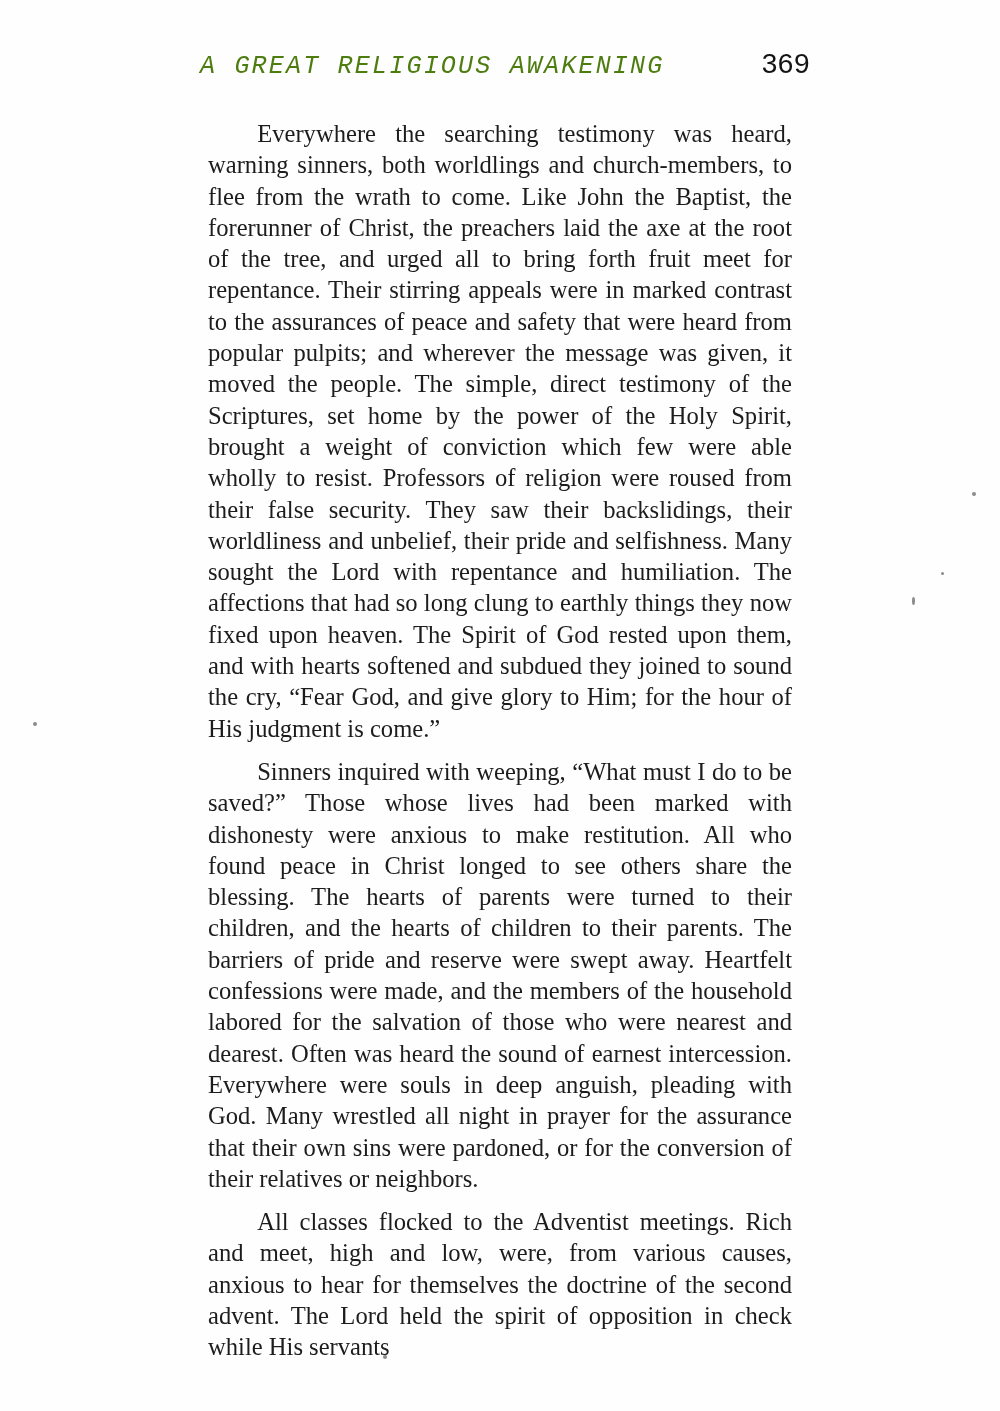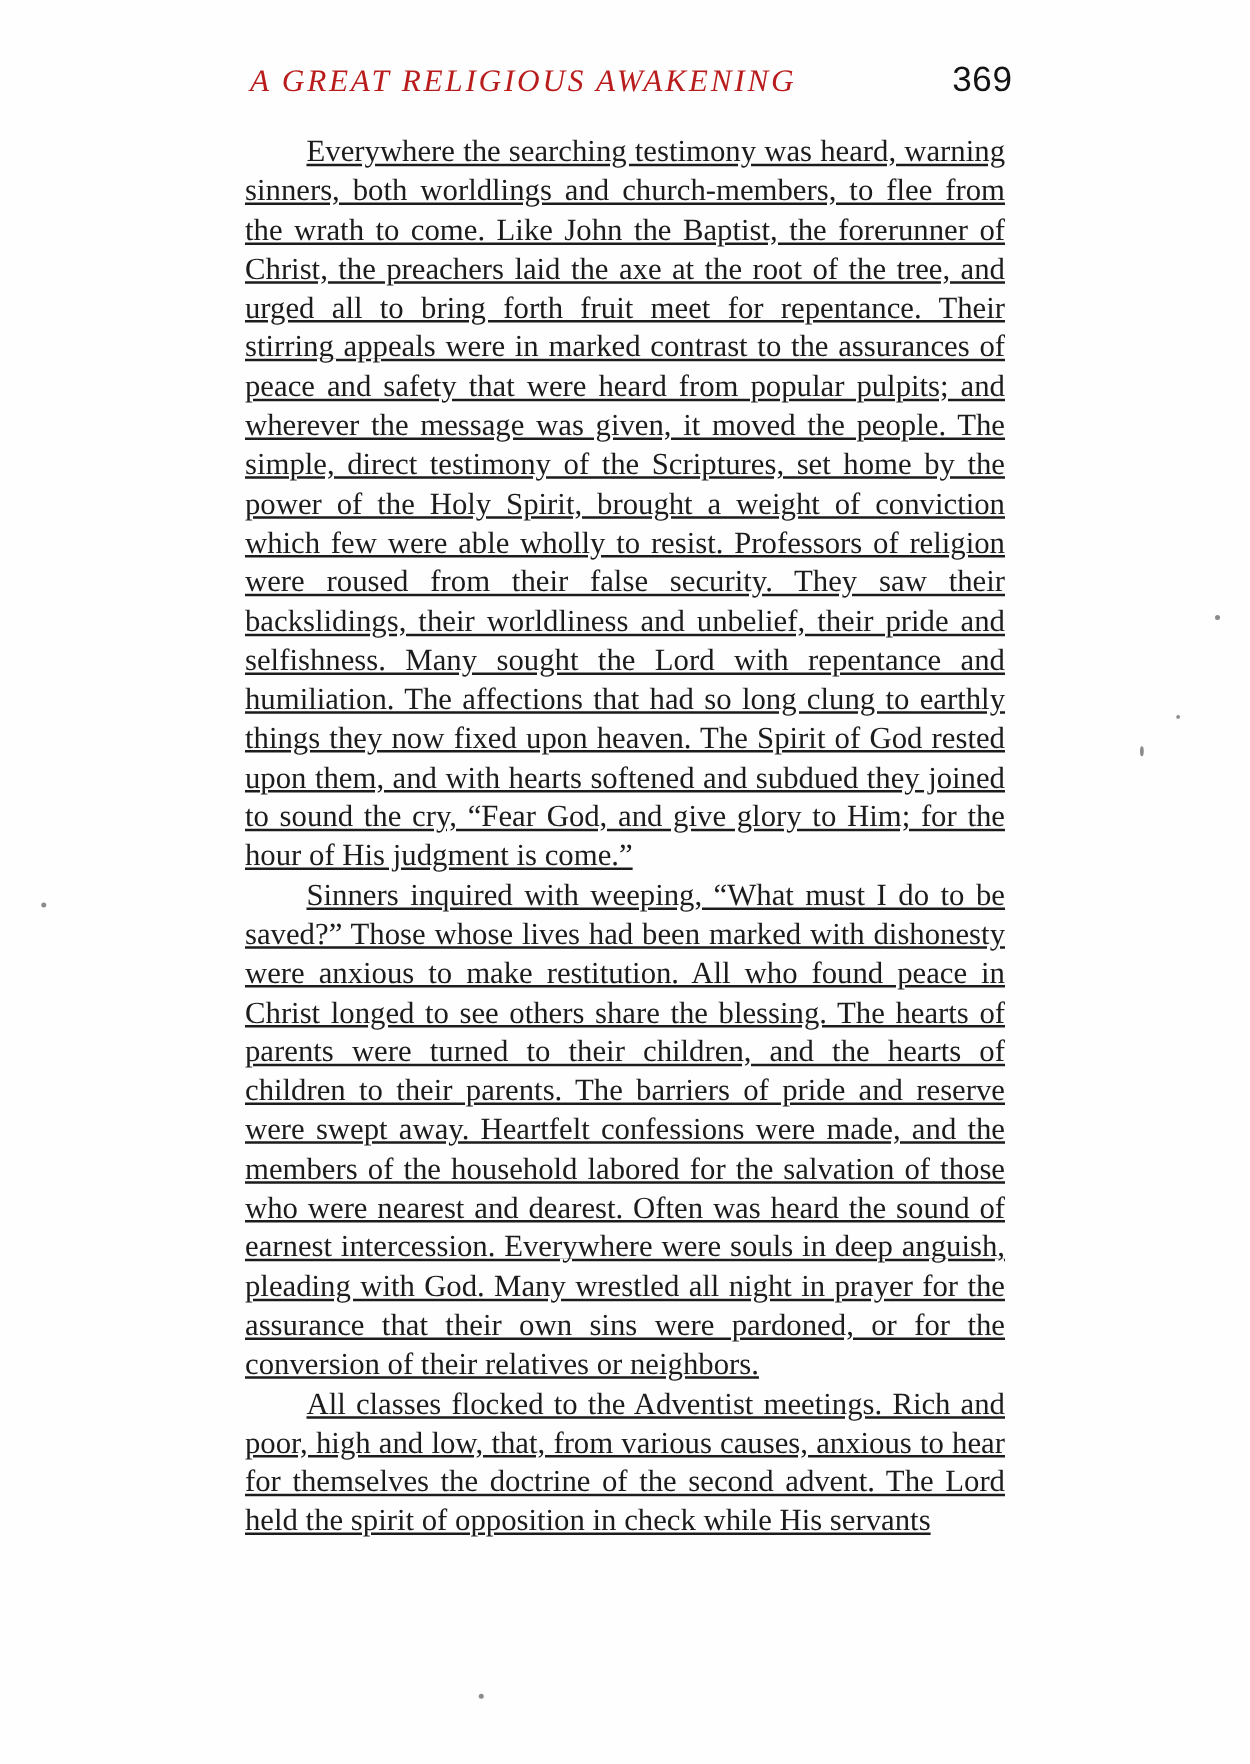--- a/index.html
+++ b/index.html
@@ -26,48 +26,47 @@
   .header {
     position: absolute;
     left: 200px;
     top: 48px;
     width: 610px;
     display: flex;
     align-items: baseline;
     justify-content: space-between;
   }
   .running-head {
-    font-family: Liberation Serif, serif;
+    font-family: Liberation Mono, monospace;
     font-style: italic;
     font-size: 25px;
     letter-spacing: 2.2px;
     white-space: nowrap;
-    color: #b91c1c;
+    color: #4d7c0f;
   }
   .folio {
     font-family: Liberation Sans, sans-serif;
     font-size: 28px;
     color: #141414;
     letter-spacing: 0.5px;
   }
   .body-text {
     position: absolute;
     left: 196px;
     top: 106px;
     width: 608px;
     font-size: 24.6px;
     line-height: 31.3px;
     text-align: justify;
     text-justify: inter-word;
     color: #1c1c1c;
   }
   .body-text p {
-    margin: 0;
+    margin: 12px;
     text-indent: 2.0em;
-    text-decoration: underline;
   }
   
   .speckle {
     position: absolute;
     background: #2b2b2b;
     border-radius: 50%;
     opacity: 0.55;
   }
 </style>
 </head>
@@ -76,21 +75,21 @@
 <div class="page">
 
   <div class="header">
     <div class="running-head">A GREAT RELIGIOUS AWAKENING</div>
     <div class="folio">369</div>
   </div>
 
   <div class="body-text">
     <p>Everywhere the searching testimony was heard, warning sinners, both worldlings and church-members, to flee from the wrath to come.  Like John the Baptist, the forerunner of Christ, the preachers laid the axe at the root of the tree, and urged all to bring forth fruit meet for repentance.  Their stirring appeals were in marked contrast to the assurances of peace and safety that were heard from popular pulpits; and wherever the message was given, it moved the people.  The simple, direct testimony of the Scriptures, set home by the power of the Holy Spirit, brought a weight of conviction which few were able wholly to resist.  Professors of religion were roused from their false security.  They saw their backslidings, their worldliness and unbelief, their pride and selfishness.  Many sought the Lord with repentance and humiliation.  The affections that had so long clung to earthly things they now fixed upon heaven.  The Spirit of God rested upon them, and with hearts softened and subdued they joined to sound the cry, “Fear God, and give glory to Him; for the hour of His judgment is come.”</p>
     <p>Sinners inquired with weeping, “What must I do to be saved?”  Those whose lives had been marked with dishonesty were anxious to make restitution.  All who found peace in Christ longed to see others share the blessing.  The hearts of parents were turned to their children, and the hearts of children to their parents.  The barriers of pride and reserve were swept away.  Heartfelt confessions were made, and the members of the household labored for the salvation of those who were nearest and dearest.  Often was heard the sound of earnest intercession.  Everywhere were souls in deep anguish, pleading with God.  Many wrestled all night in prayer for the assurance that their own sins were pardoned, or for the conversion of their relatives or neighbors.</p>
-    <p>All classes flocked to the Adventist meetings.  Rich and poor, high and low, that, from various causes, anxious to hear for themselves the doctrine of the second advent.  The Lord held the spirit of opposition in check while His servants</p>
+    <p>All classes flocked to the Adventist meetings.  Rich and meet, high and low, were, from various causes, anxious to hear for themselves the doctrine of the second advent.  The Lord held the spirit of opposition in check while His servants</p>
   </div>
 
   <div class="speckle" style="left:972px; top:492px; width:4px; height:4px;"></div>
   <div class="speckle" style="left:941px; top:572px; width:3px; height:3px;"></div>
   <div class="speckle" style="left:912px; top:597px; width:3px; height:8px;"></div>
   <div class="speckle" style="left:33px; top:722px; width:4px; height:4px;"></div>
   <div class="speckle" style="left:383px; top:1355px; width:4px; height:4px;"></div>
 
 </div>
 

